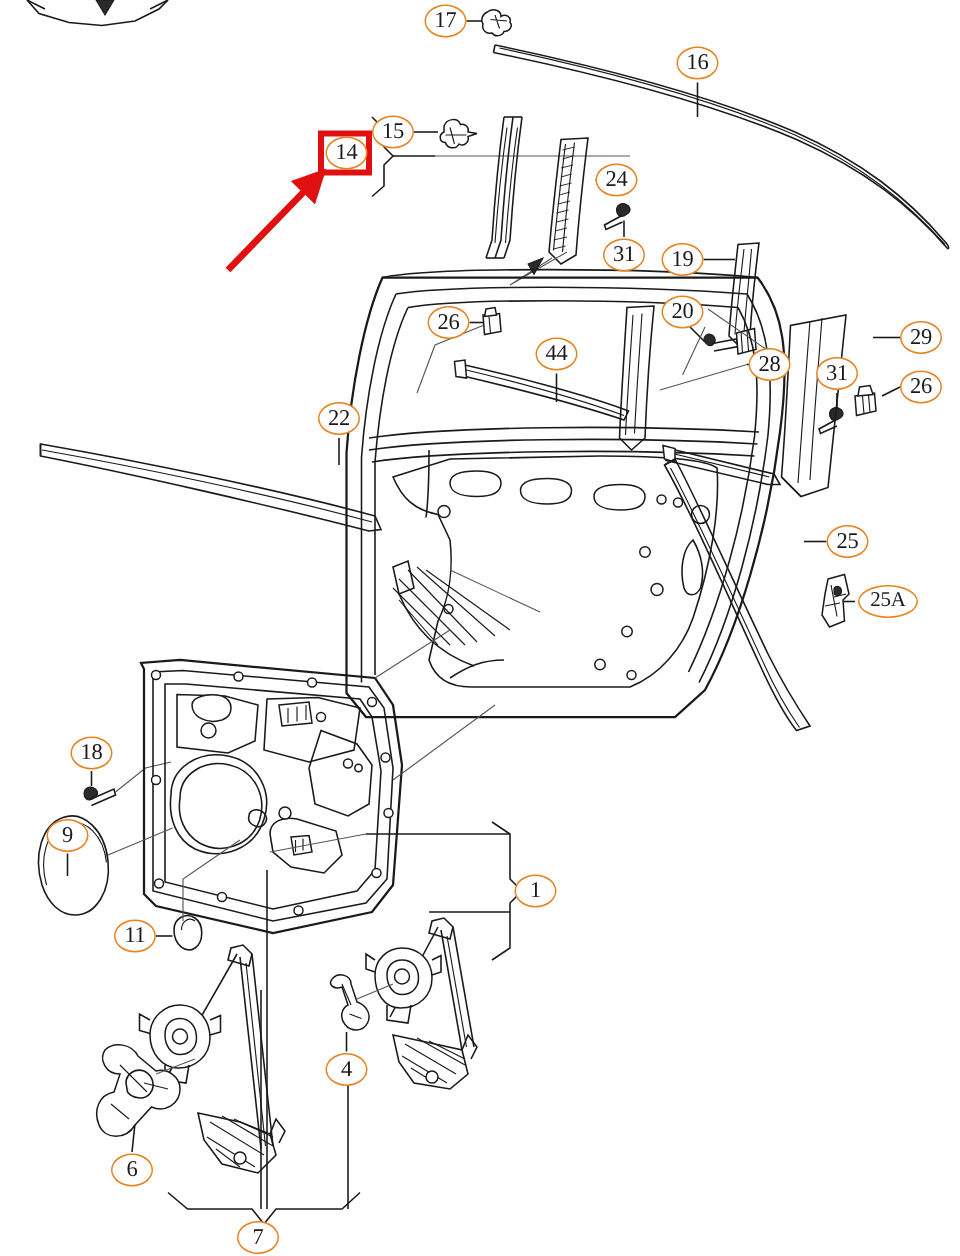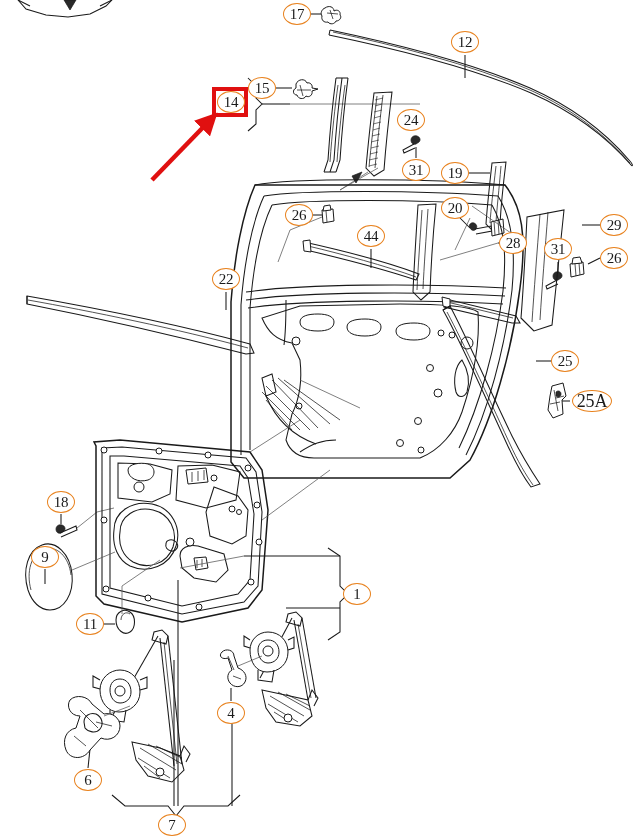--- a/index.html
+++ b/index.html
@@ -8,21 +8,21 @@
        font-family:"Liberation Serif", serif;}
   #stage{position:relative;width:640px;height:739px;background:#fff;}
   #art{position:absolute;left:0;top:0;width:640px;height:837px;}
   .callout{position:absolute;transform:translate(-50%,-50%);
            display:flex;align-items:center;justify-content:center;
            border:1.7px solid #E8821E;border-radius:50%;
            background:#fff;color:#1a1a1a;
            font-family:"Liberation Serif", serif;font-size:15px;
            letter-spacing:-0.2px;line-height:1;
            width:28px;height:22px;box-sizing:border-box;}
-  .callout.wide{width:40px;height:22px;border-radius:50%;font-size:18px;}
+  .callout.wide{width:40px;height:22px;border-radius:50%;font-size:14px;}
   .hl{position:absolute;transform:translate(-50%,-50%);
       border:4px solid #E01010;box-sizing:border-box;background:transparent;}
 </style>
 </head>
 <body>
 
 <div id="stage">
 
   <svg id="art" viewBox="0 0 640 837" xmlns="http://www.w3.org/2000/svg">
     <defs>
@@ -420,21 +420,21 @@
 
     <g>
       <line x1="152" y1="180" x2="216" y2="114" stroke="#E01010" stroke-width="4.5" marker-end="url(#ar)"></line>
     </g>
   </svg>
 
   <div class="hl" style="left:230px;top:102px;width:36px;height:30px;"></div>
 
   <div id="callout-layer">
       <div class="callout" style="left: 297px; top: 14px;">17</div>
-      <div class="callout" style="left: 465px; top: 42px;">12</div>
+      <div class="callout" style="left: 465px; top: 42px;">16</div>
       <div class="callout" style="left: 262px; top: 88px;">15</div>
       <div class="callout" style="left: 231px; top: 102px;">14</div>
       <div class="callout" style="left: 411px; top: 120px;">24</div>
       <div class="callout" style="left: 416px; top: 170px;">31</div>
       <div class="callout" style="left: 455px; top: 173px;">19</div>
       <div class="callout" style="left: 455px; top: 208px;">20</div>
       <div class="callout" style="left: 299px; top: 215px;">26</div>
       <div class="callout" style="left: 614px; top: 225px;">29</div>
       <div class="callout" style="left: 513px; top: 243px;">28</div>
       <div class="callout" style="left: 371px; top: 236px;">44</div>

